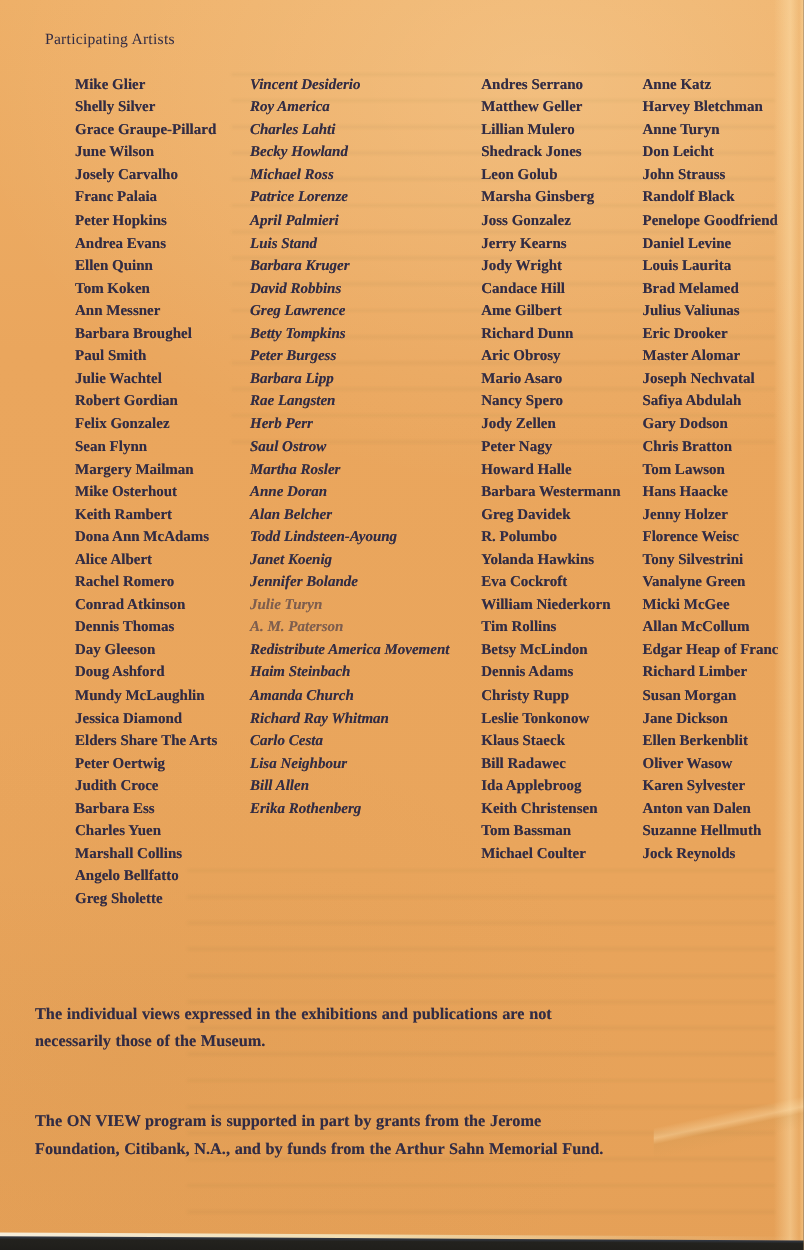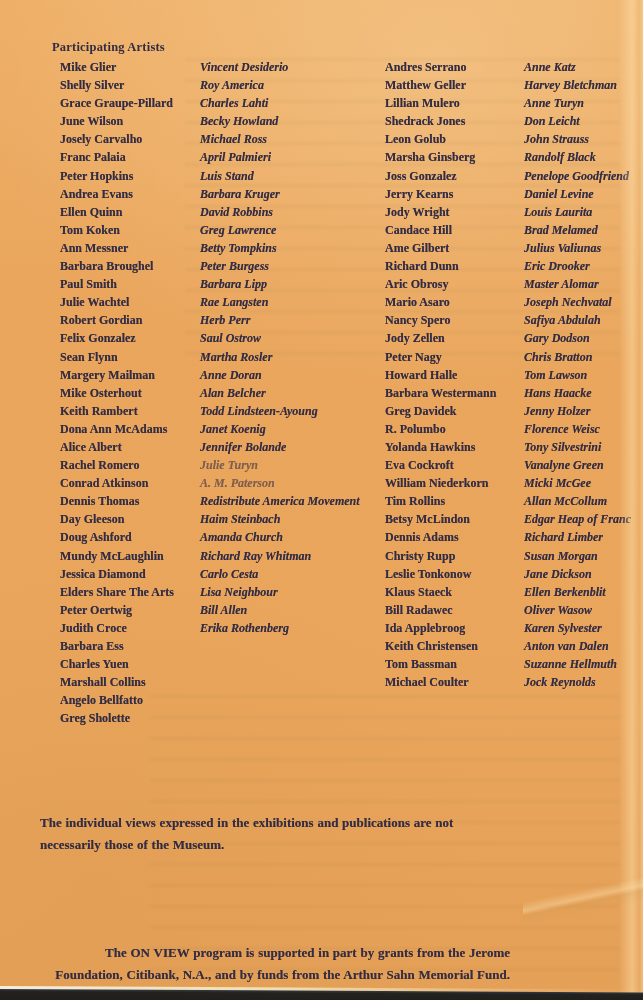--- a/index.html
+++ b/index.html
@@ -13,56 +13,56 @@
     color: var(--ink, #322c44);
     background:
       radial-gradient(120% 55% at 68% 6%, rgba(255,236,195,0.28), rgba(255,236,195,0) 60%),
       radial-gradient(90% 40% at 15% 85%, rgba(190,130,60,0.10), rgba(190,130,60,0) 70%),
       linear-gradient(180deg, #eeaf67 0%, #eaa65d 28%, #e9a55c 70%, #e5a057 100%);
   }
   .title {
     position: absolute;
     left: 36px;
     top: 24px;
-    margin: 16px;
+    margin: 0;
     font-size: 12.5px;
-    font-weight: 700;
+    font-weight: 400;
     letter-spacing: 0.2px;
   }
   .col {
     position: absolute;
     top: 58px;
     font-size: 12px;
     font-weight: 700;
     margin-left: 24px;
   }
   .col .name {
     height: 18.1px;
     line-height: 18.1px;
     white-space: nowrap;
     text-shadow: 0 0 0.5px rgba(50,44,68,0.55);
   }
   .col .name.faded { opacity: 0.58; filter: blur(0.4px); }
   .col1 { left: 36px; }
   .col2 { left: 176px; font-style: italic; }
   .col3 { left: 361px; }
-  .col4 { left: 500px; font-style: italic; }
+  .col4 { left: 490px; }
   .note {
     position: absolute;
     left: 28px;
-    margin: 12px;
+    margin: 0;
     width: 470px;
     font-size: 13px;
     font-weight: 700;
     line-height: 22px;
     word-spacing: 0.5px;
     text-shadow: 0 0 0.5px rgba(50,44,68,0.5);
   }
   .note1 { top: 800px; }
-  .note2 { top: 930px; text-align: right; }
+  .note2 { top: 886px; }
   
   .ghost {
     position: absolute;
     pointer-events: none;
     background: repeating-linear-gradient(180deg,
       rgba(120,116,58,0.055) 0px, rgba(120,116,58,0.055) 3px,
       rgba(120,116,58,0) 3px, rgba(120,116,58,0) 21px);
     filter: blur(0.8px);
   }
   .ghost1 { left: 185px; top: 58px; width: 435px; height: 300px; }
@@ -154,20 +154,21 @@
       <div class="name">Marshall Collins</div>
       <div class="name">Angelo Bellfatto</div>
       <div class="name">Greg Sholette</div>
     </div>
   <div class="col col2">
       <div class="name">Vincent Desiderio</div>
       <div class="name">Roy America</div>
       <div class="name">Charles Lahti</div>
       <div class="name">Becky Howland</div>
       <div class="name">Michael Ross</div>
+      <div class="name">Patrice Lorenze</div>
       <div class="name">April Palmieri</div>
       <div class="name">Luis Stand</div>
       <div class="name">Barbara Kruger</div>
       <div class="name">David Robbins</div>
       <div class="name">Greg Lawrence</div>
       <div class="name">Betty Tompkins</div>
       <div class="name">Peter Burgess</div>
       <div class="name">Barbara Lipp</div>
       <div class="name">Rae Langsten</div>
       <div class="name">Herb Perr</div>

